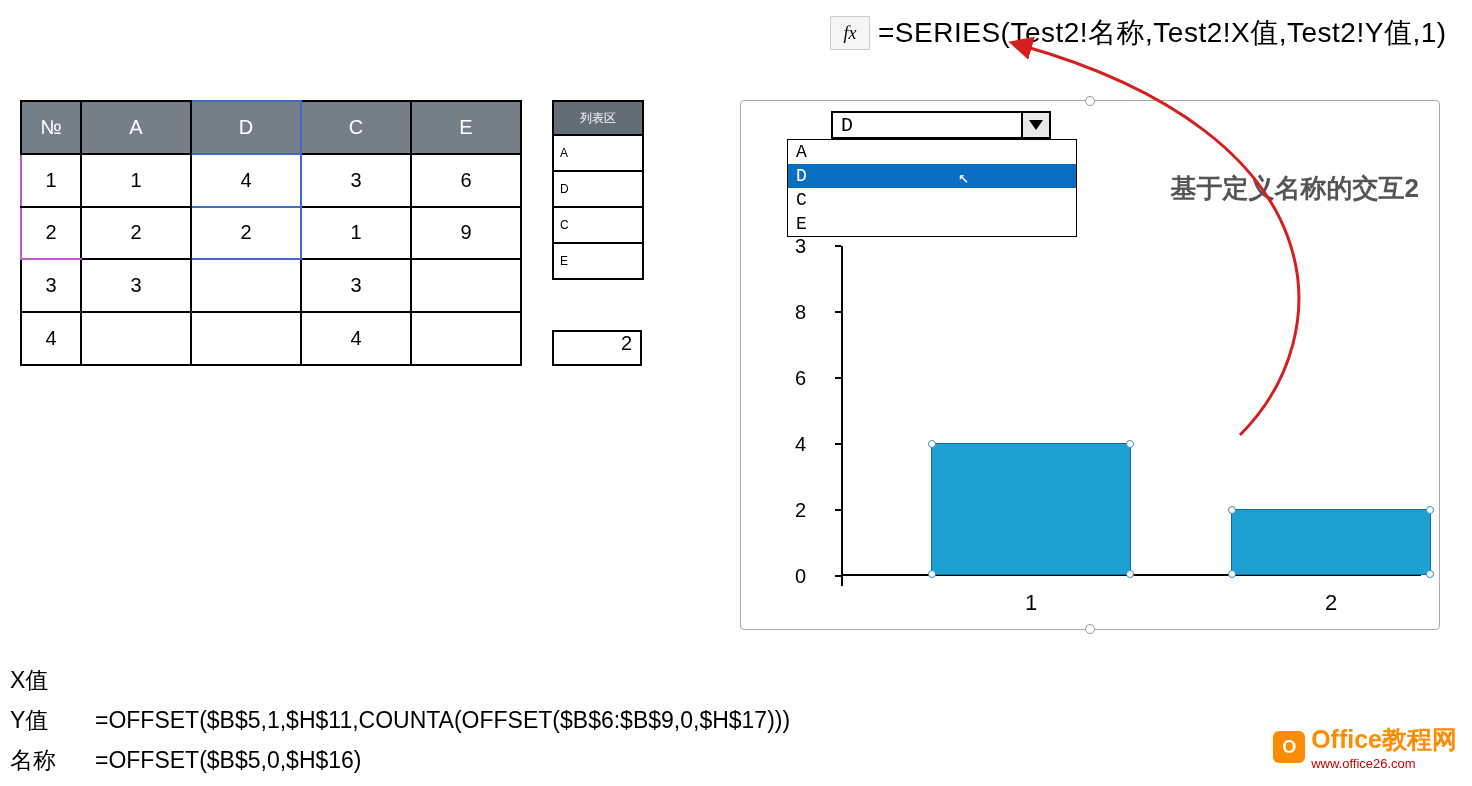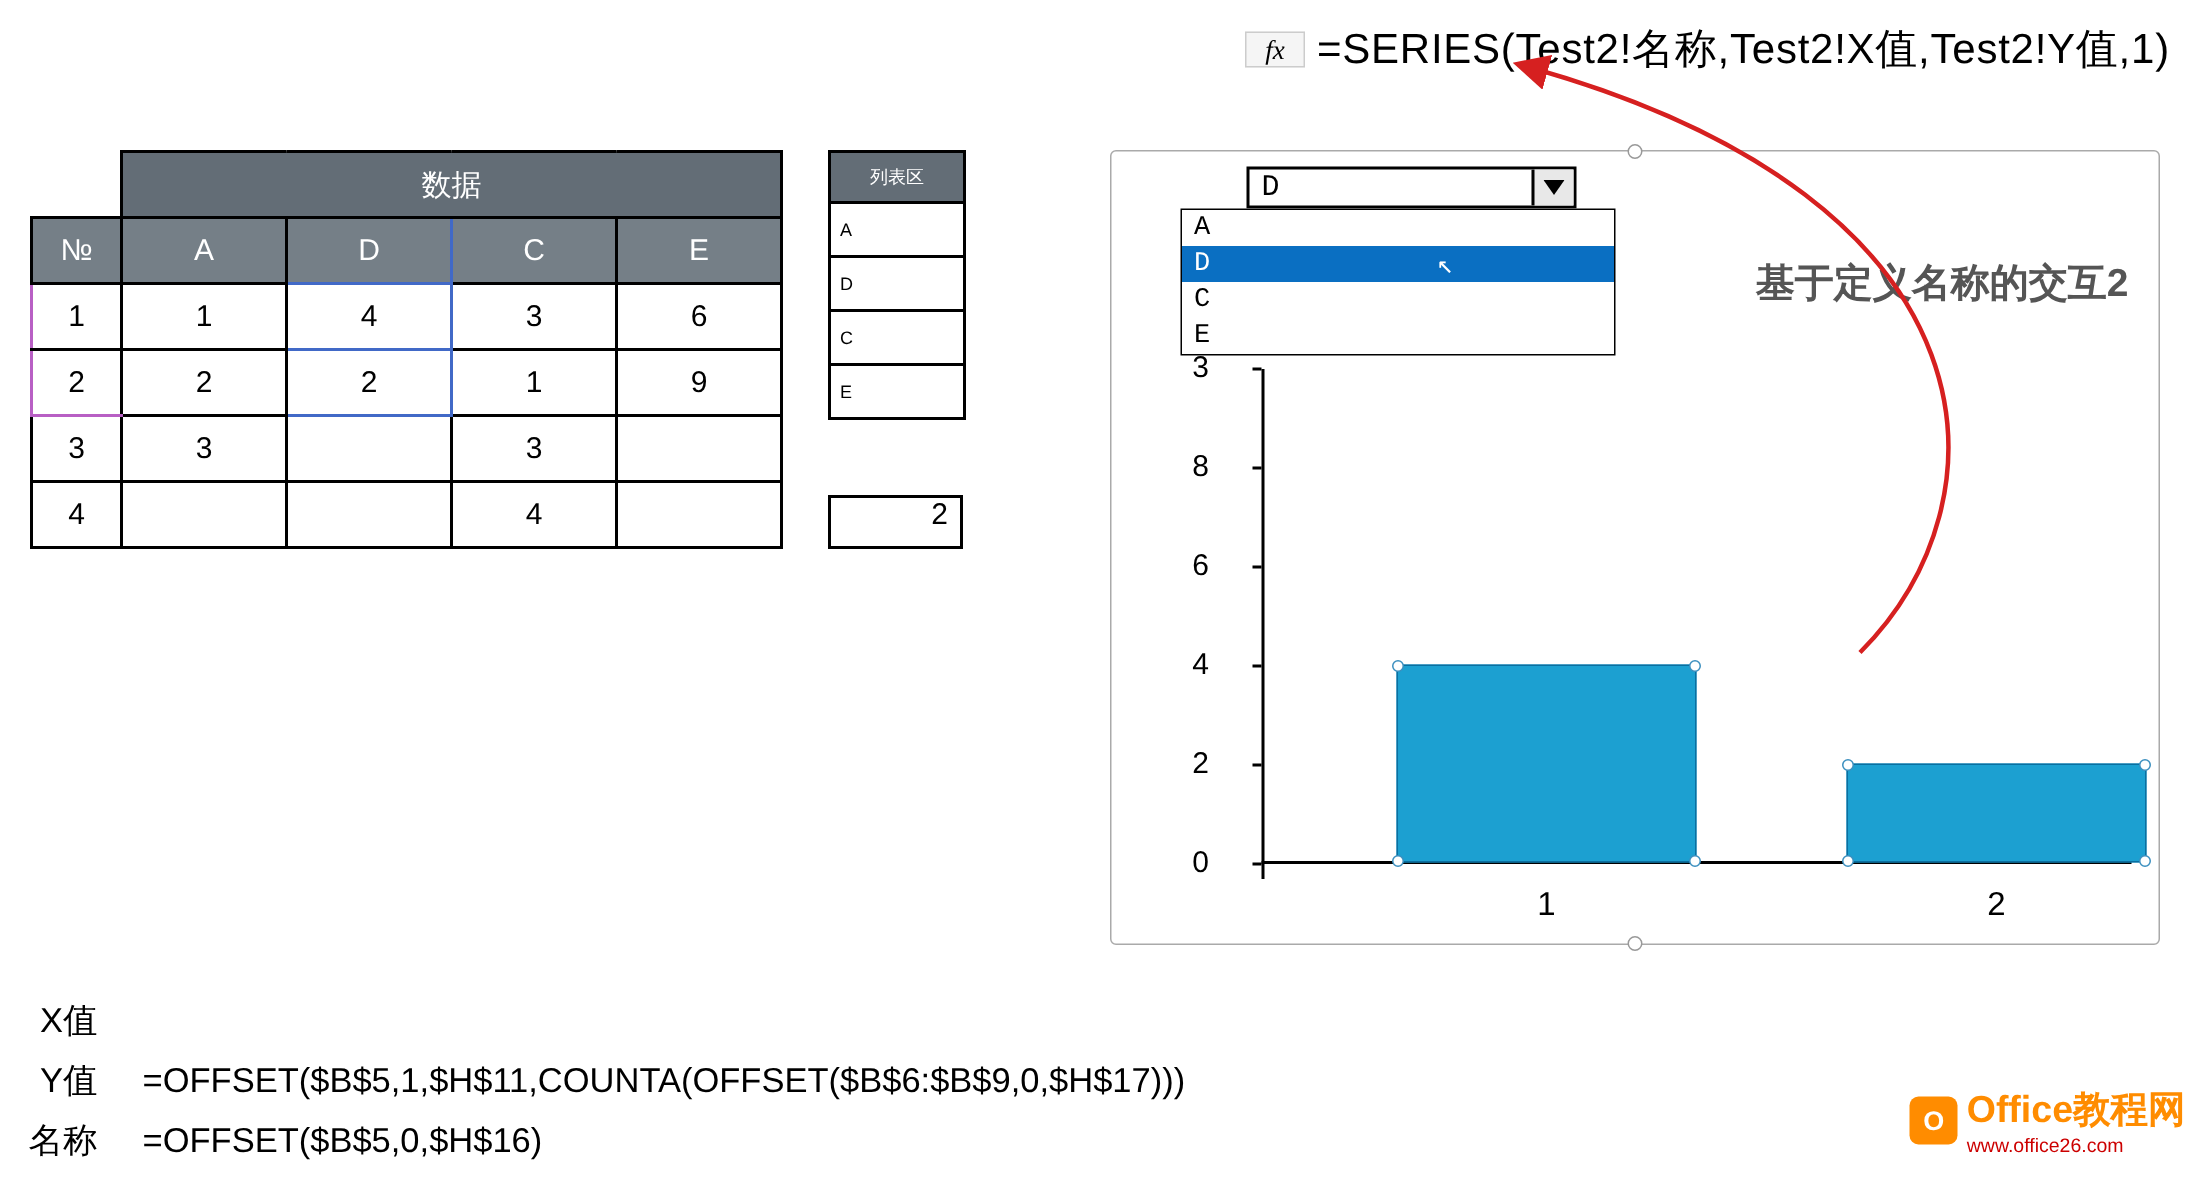--- a/index.html
+++ b/index.html
@@ -14,21 +14,21 @@
     .fx-bar {
       position: absolute;
       top: 14px;
       left: 830px;
       display: flex;
       align-items: center;
       gap: 8px;
     }
     .fx-icon {
       width: 40px;
-      height: 24px;
+      height: 34px;
       border: 1px solid #ccc;
       background: #f5f5f5;
       display: flex;
       align-items: center;
       justify-content: center;
       font-style: italic;
       font-family: Georgia, serif;
       font-size: 18px;
     }
     .fx-text {
@@ -220,21 +220,21 @@
     }
     
     .formulas {
       position: absolute;
       left: 10px;
       top: 660px;
       font-size: 23px;
       line-height: 40px;
     }
     .formulas .row { display: flex; gap: 30px; }
-    .formulas .lbl { width: 55px; text-align: right; }
+    .formulas .lbl { width: 55px; }
     
     .logo {
       position: absolute;
       right: 15px;
       bottom: 15px;
       display: flex;
       align-items: center;
       gap: 6px;
     }
     .logo-icon {
@@ -253,24 +253,20 @@
 
 <div class="fx-bar">
   <div class="fx-icon">fx</div>
   <div class="fx-text">=SERIES(Test2!名称,Test2!X值,Test2!Y值,1)</div>
 </div>
 
 <div class="top-area">
 
   <table class="data-table">
     <tbody>
-        <tr>
-      <td style="border:none"></td>
-      <th colspan="4" class="data-header-merge">数据</th>
-    </tr>
     <tr>
       <th class="data-sub-header col-no">№</th>
       <th class="data-sub-header col-a">A</th>
       <th class="data-sub-header col-d sel-rng">D</th>
       <th class="data-sub-header col-c">C</th>
       <th class="data-sub-header col-e">E</th>
     </tr>
     <tr>
       <td class="sel-tl">1</td>
       <td>1</td>

